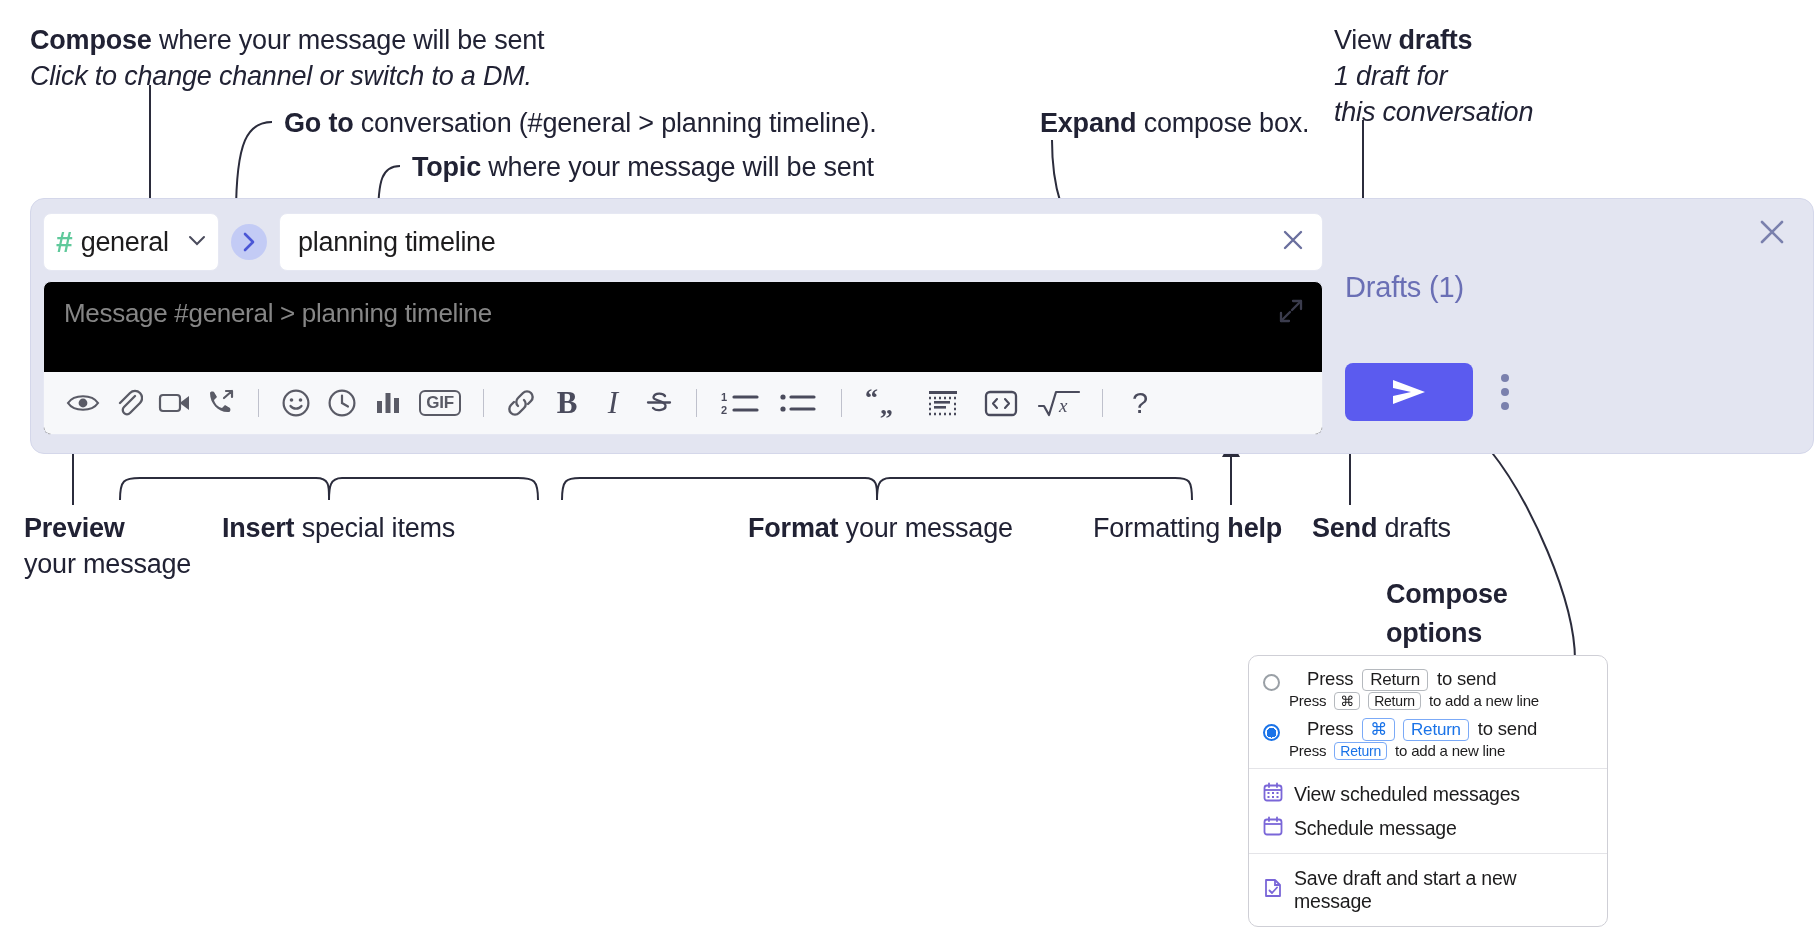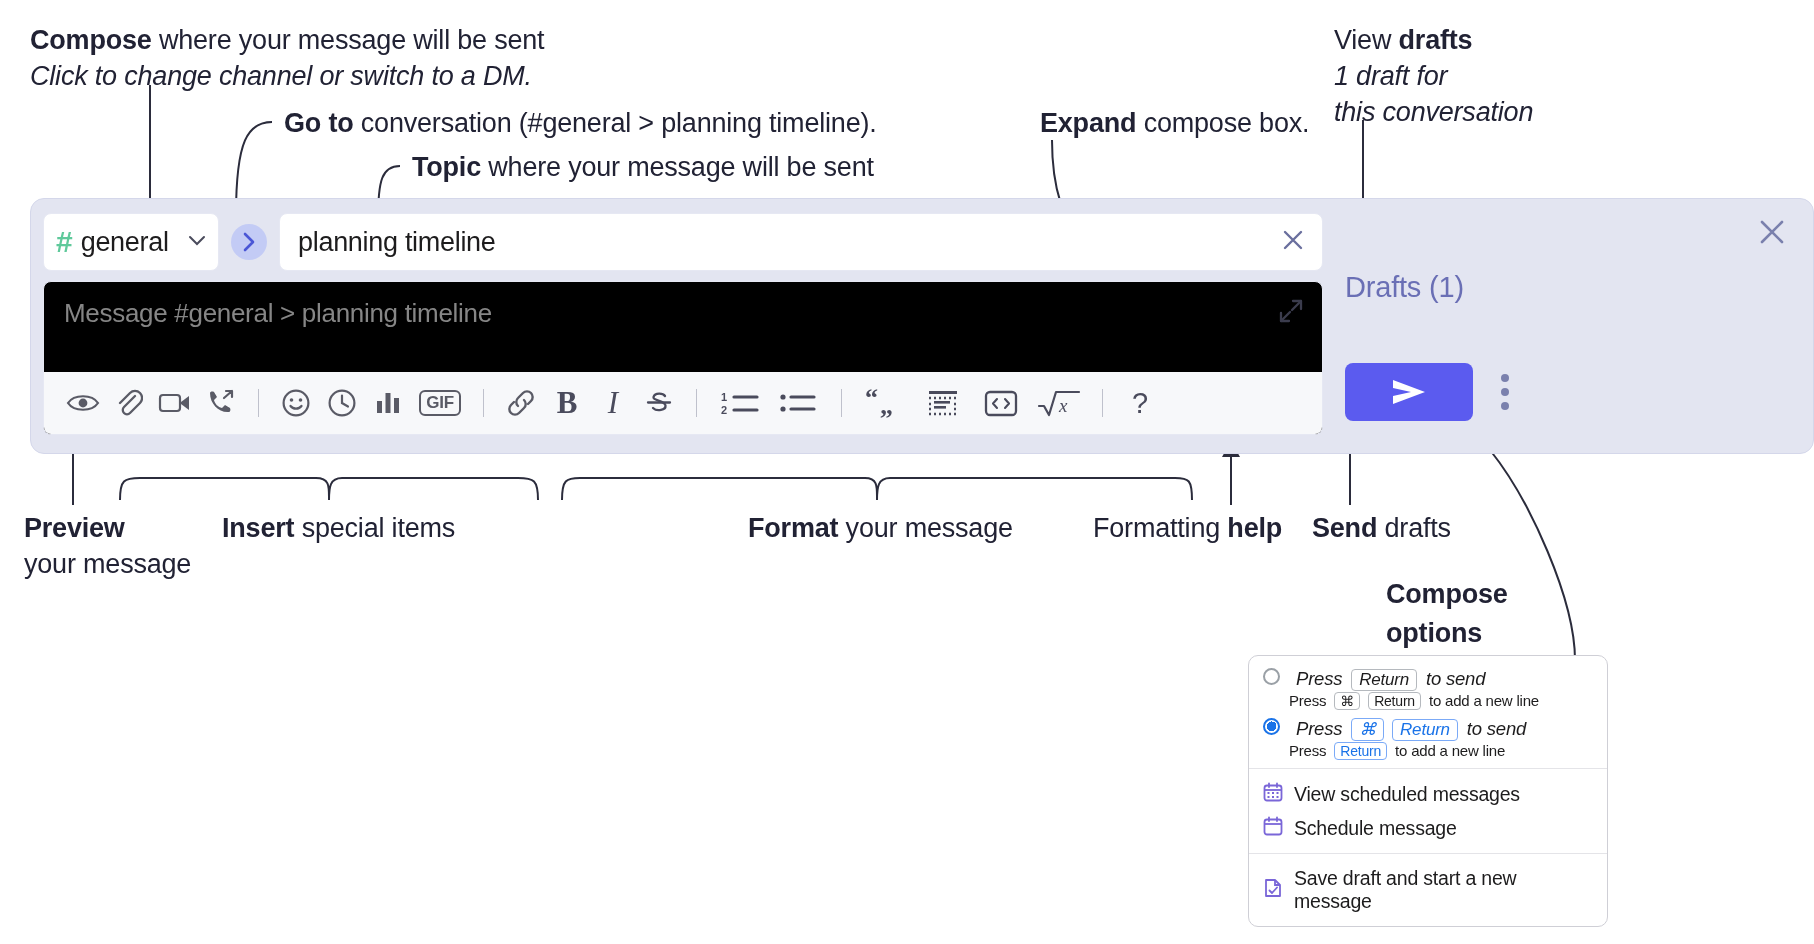--- a/index.html
+++ b/index.html
@@ -129,21 +129,21 @@
   
   .menu {
     position: absolute;
     left: 1248px; top: 655px;
     width: 360px;
     background: #ffffff;
     border: 1px solid #cfcfd6;
     border-radius: 10px;
     padding: 10px 0 4px 0;
   }
-  .mrow { display: flex; align-items: flex-start; padding: 2px 14px; gap: 16px; font-style: italic; }
+  .mrow { display: flex; align-items: flex-end; padding: 2px 14px; gap: 27px; }
   .radio { width: 17px; height: 17px; border-radius: 50%; border: 2px solid #9aa0a6; flex: none; }
   .radio.on { border-color: #1a73e8; background:
      radial-gradient(circle at center, #1a73e8 0 5px, #ffffff 5px 100%); }
   .mtxt { font-size: 18.5px; color: #1d1c1d; letter-spacing: -0.2px; }
   .mtxt.small { font-size: 15px; }
   .key {
     display: inline-flex; align-items:center; justify-content:center;
     border: 1px solid #b5b9be; border-radius: 4px;
     padding: 0px 7px; margin: 0 4px;
     font-size: 17px; color: #1d1c1d; background:#fff;

